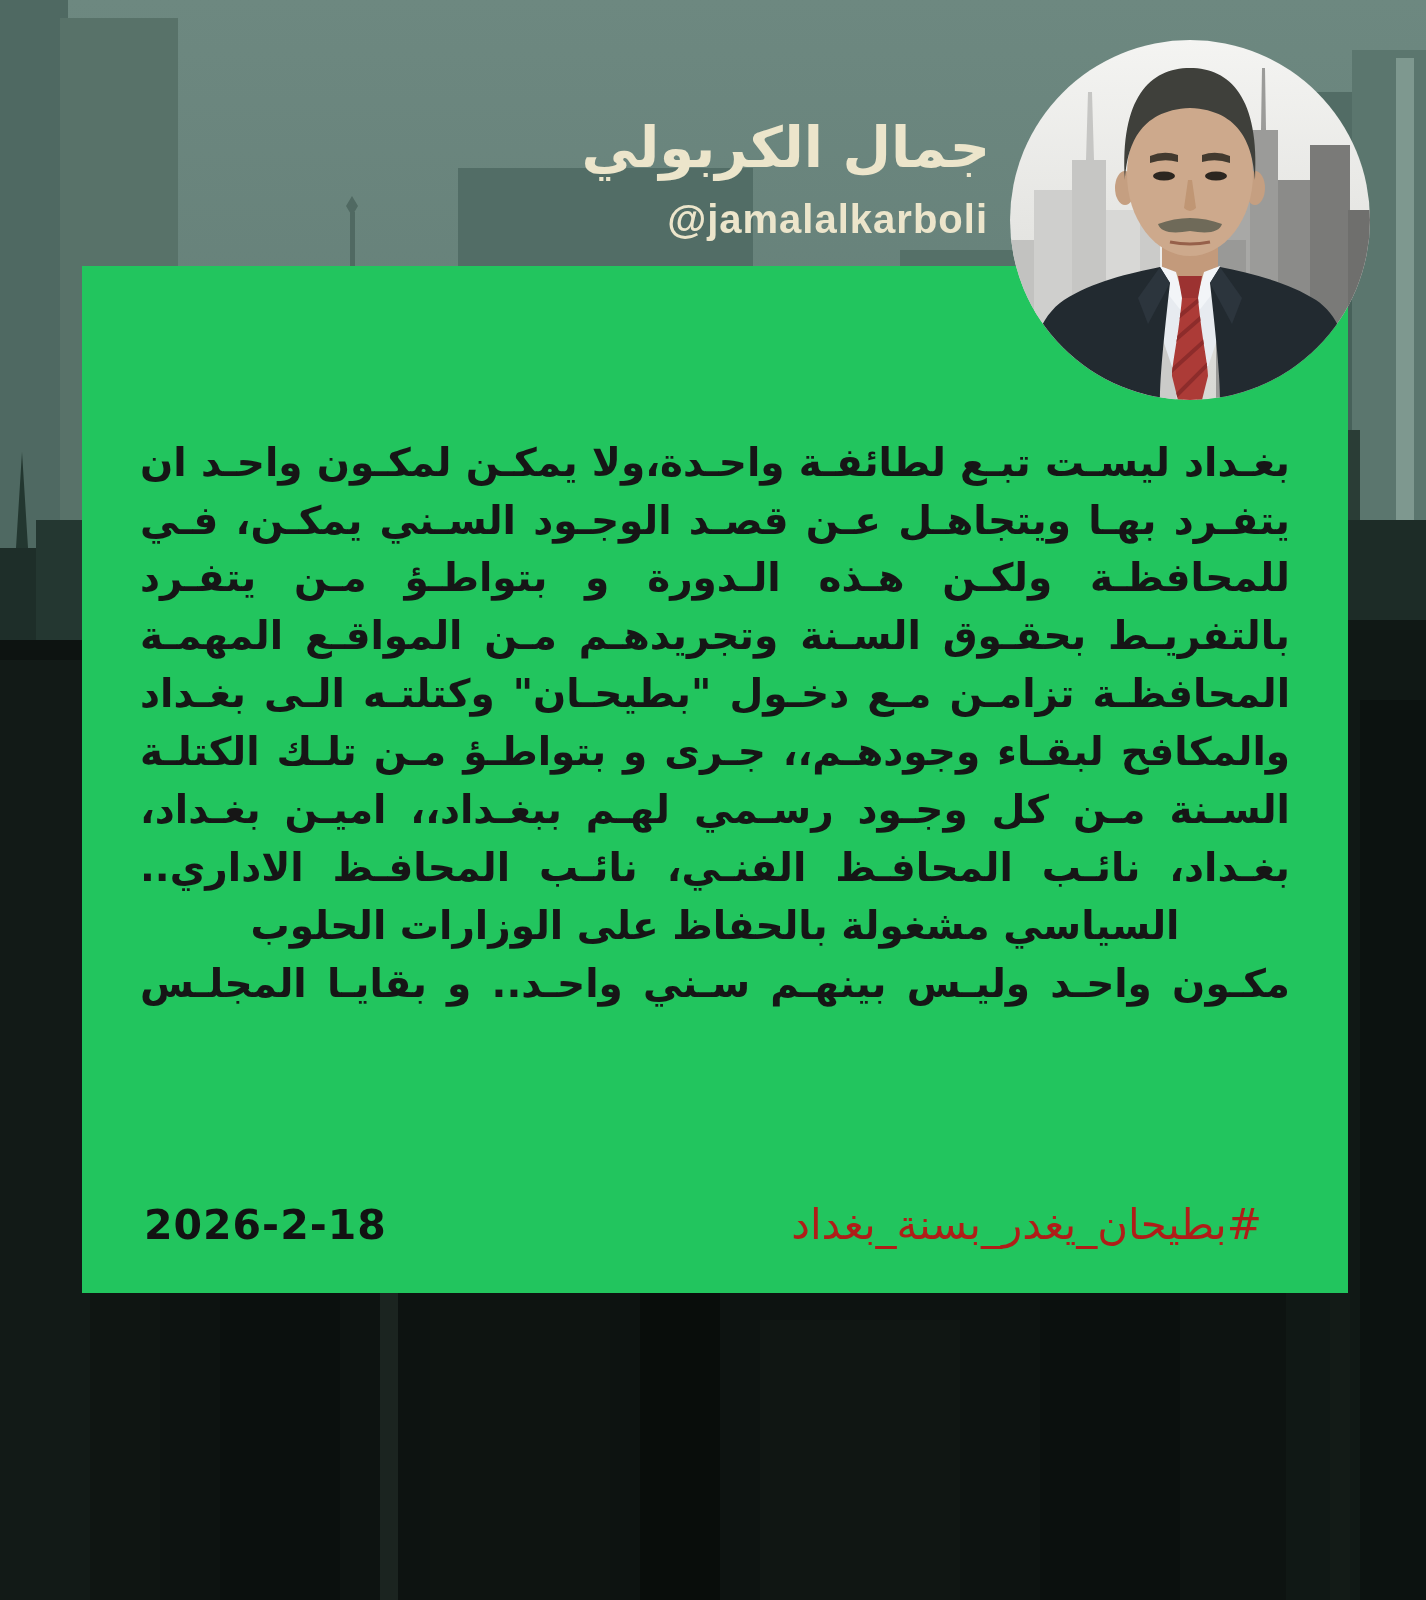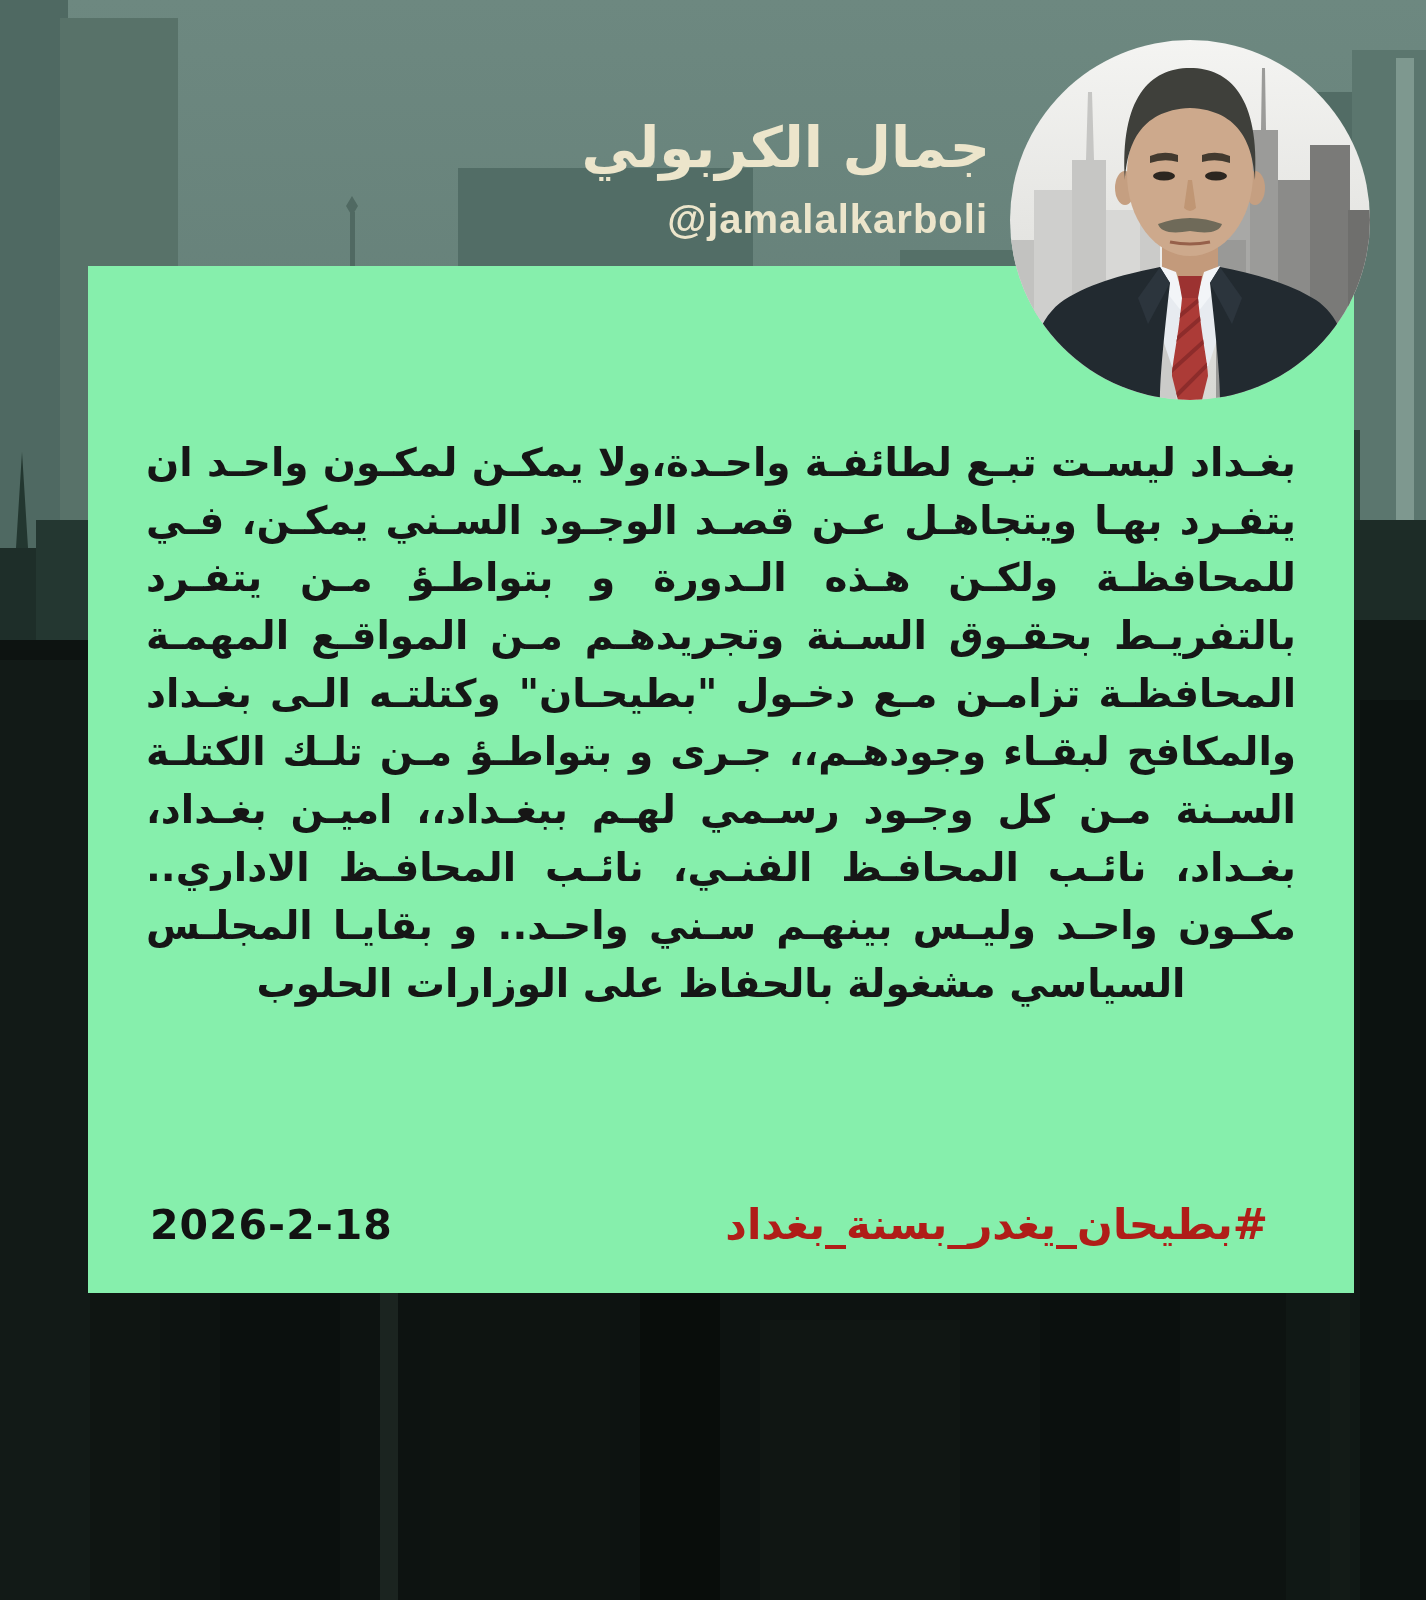--- a/index.html
+++ b/index.html
@@ -25,43 +25,43 @@
     letter-spacing:1px;white-space:nowrap;margin-left:17px;
   }
   .avatar{
     position:absolute;left:1010px;top:40px;width:360px;height:360px;z-index:4;
     border-radius:50%;overflow:hidden;
   }
   .avatar svg{display:block;}
 
   
   .card{
-    position:absolute;left:88px;top:266px;width:1266px;height:1027px;z-index:2;
-    background:#86efac;
+    position:absolute;left:82px;top:266px;width:1266px;height:1027px;z-index:2;
+    background:#22c55e;
   }
   .tweet-text{
     position:absolute;left:58px;right:58px;top:168px;
     direction:rtl;
   }
   .line{
     color:#161616;font-weight:700;font-size:39px;line-height:57.6px;
     max-height:58px;overflow:hidden;
     text-align:justify;text-align-last:justify;text-justify:inter-word;
   }
   .line.center{text-align-last:center;}
   .card-footer{
     position:absolute;left:62px;right:86px;bottom:44px;
     display:flex;justify-content:space-between;align-items:flex-end;
   }
   .post-date{
     color:#121212;font-weight:700;font-size:41px;letter-spacing:1px;
     white-space:nowrap;
   }
   .hashtag{
-    direction:rtl;color:#b01d18;font-weight:700;font-size:42px;
+    direction:rtl;color:#b01d18;font-weight:400;font-size:42px;
     white-space:nowrap;
   }
 </style>
 </head>
 <body>
 
 <div class="poster">
 
   <svg class="bg" width="1426" height="1600" viewBox="0 0 1426 1600">
     <defs>
@@ -171,22 +171,22 @@
   <div class="card">
     <div class="tweet-text" dir="rtl">
       <div class="line">بغـداد ليسـت تبـع لطائفـة واحـدة،ولا يمكـن لمكـون واحـد ان</div>
       <div class="line">يتفـرد بهـا ويتجاهـل عـن قصـد الوجـود السـني يمكـن، فـي</div>
       <div class="line">للمحافظـة ولكـن هـذه الـدورة و بتواطـؤ مـن يتفـرد معروفـة</div>
       <div class="line">بالتفريـط بحقـوق السـنة وتجريدهـم مـن المواقـع المهمـة فـي</div>
       <div class="line">المحافظـة تزامـن مـع دخـول "بطيحـان" وكتلتـه الـى بغـداد وهـو</div>
       <div class="line">والمكافح لبقـاء وجودهـم،، جـرى و بتواطـؤ مـن تلـك الكتلـة إقصـاء</div>
       <div class="line">السـنة مـن كل وجـود رسـمي لهـم ببغـداد،، اميـن بغـداد، محافـظ</div>
       <div class="line">بغـداد، نائـب المحافـظ الفنـي، نائـب المحافـظ الاداري.. كلهـم مـن</div>
+      <div class="line center">السياسي مشغولة بالحفاظ على الوزارات الحلوب</div>
       <div class="line">مكـون واحـد وليـس بينهـم سـني واحـد.. و بقايـا المجلـس</div>
-      <div class="line center">السياسي مشغولة بالحفاظ على الوزارات الحلوب</div>
     </div>
     <div class="card-footer">
       <div class="post-date">2026-2-18</div>
       <div class="hashtag" dir="rtl">#بطيحان_يغدر_بسنة_بغداد</div>
     </div>
   </div>
 
 </div>
 
 </body></html>

